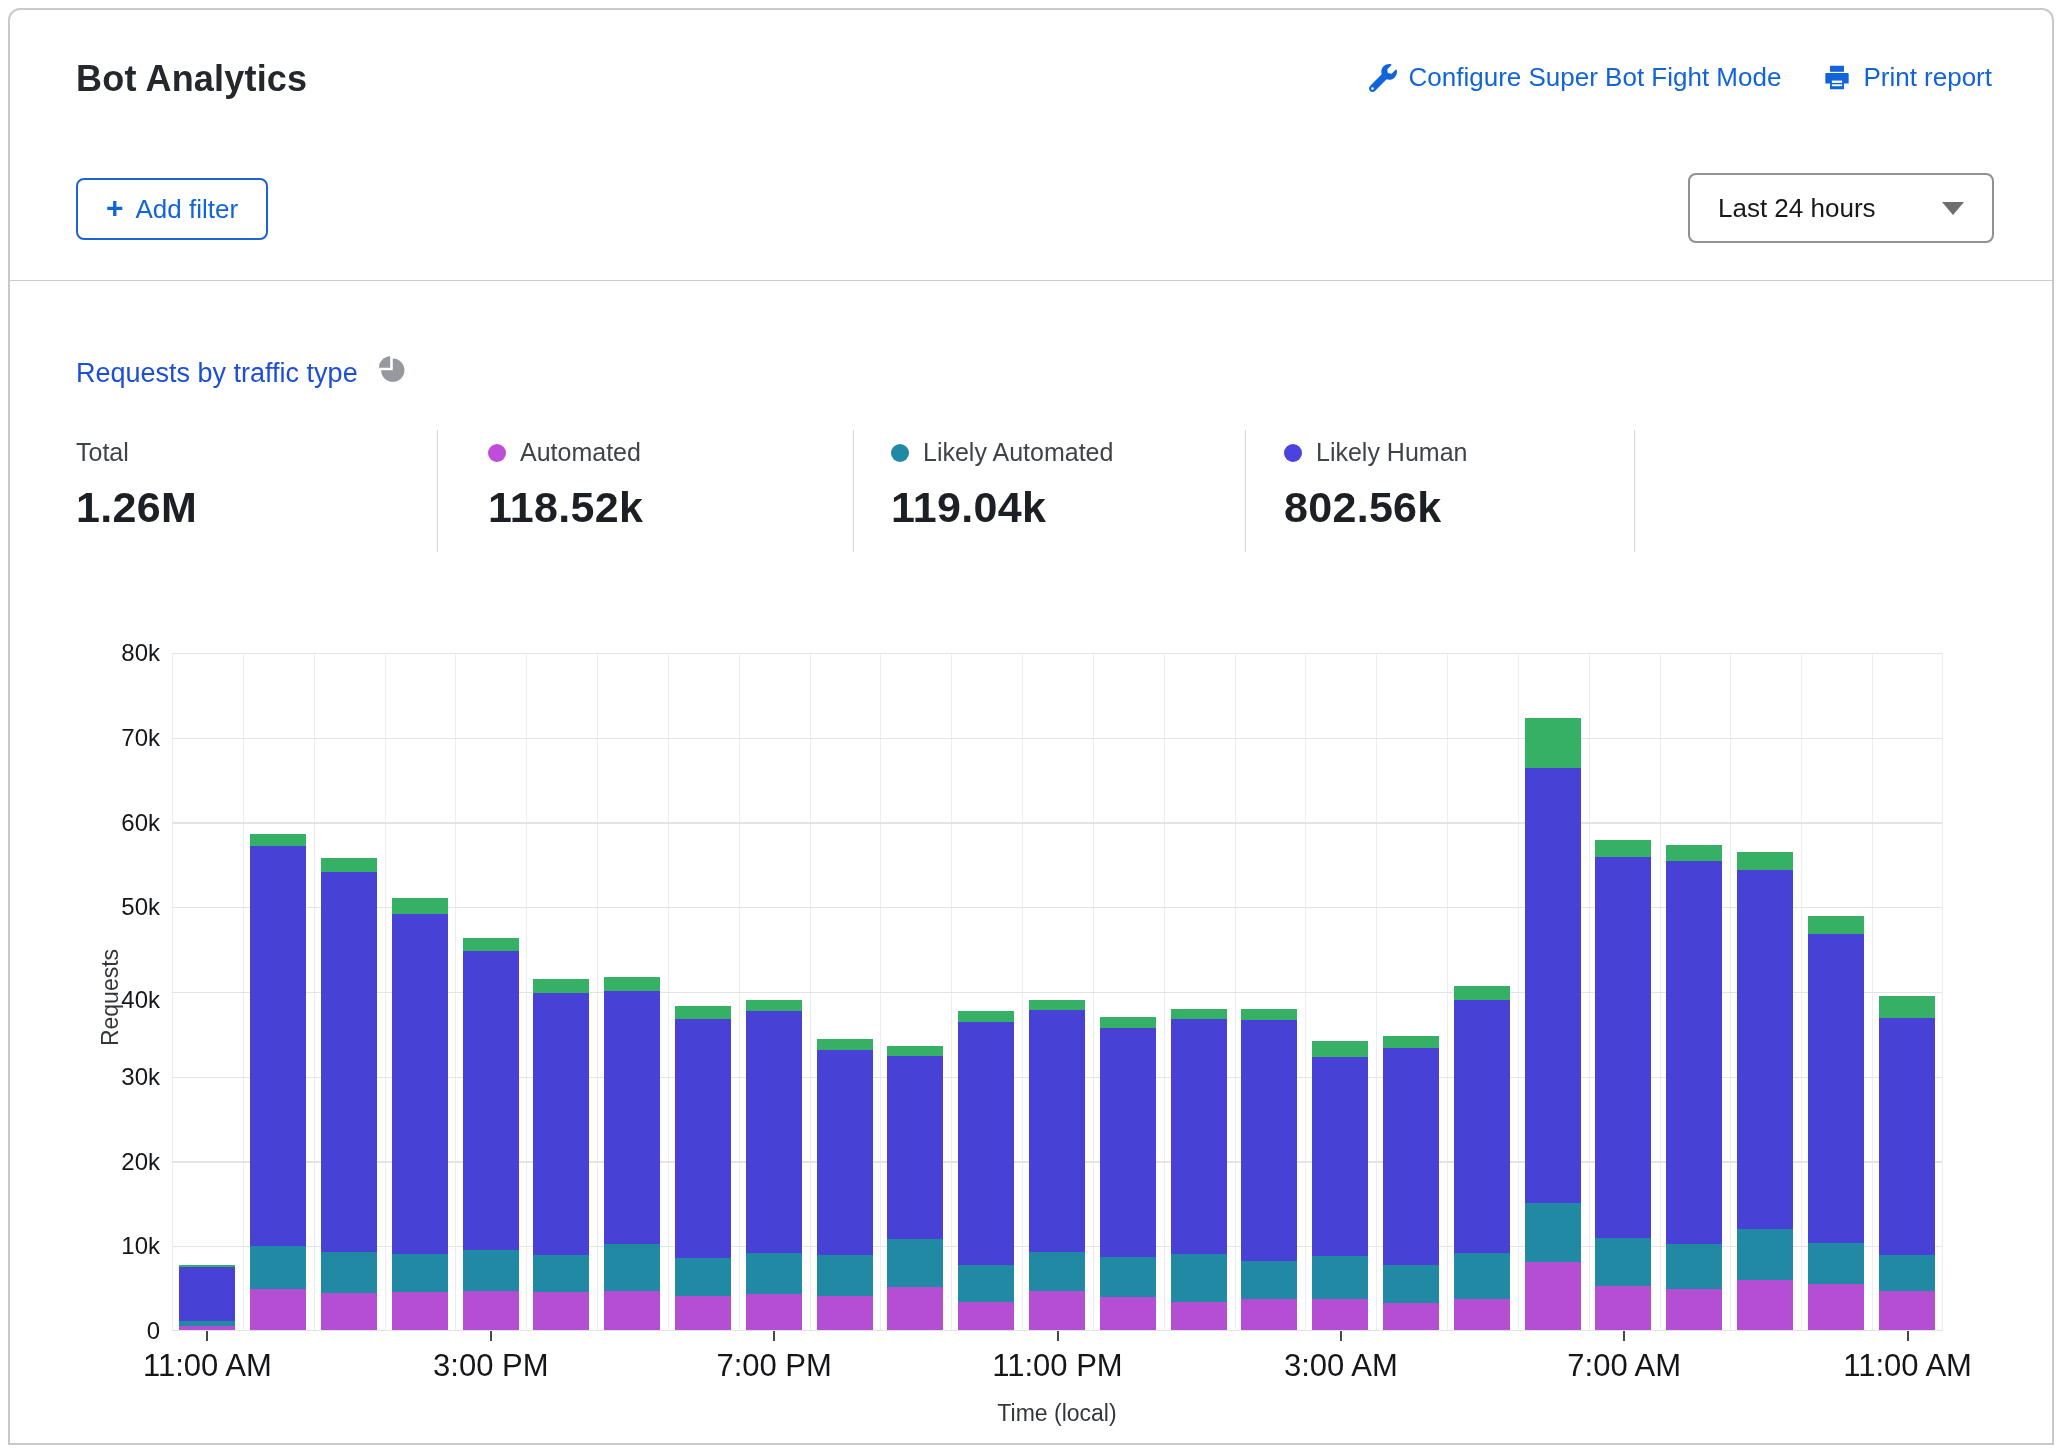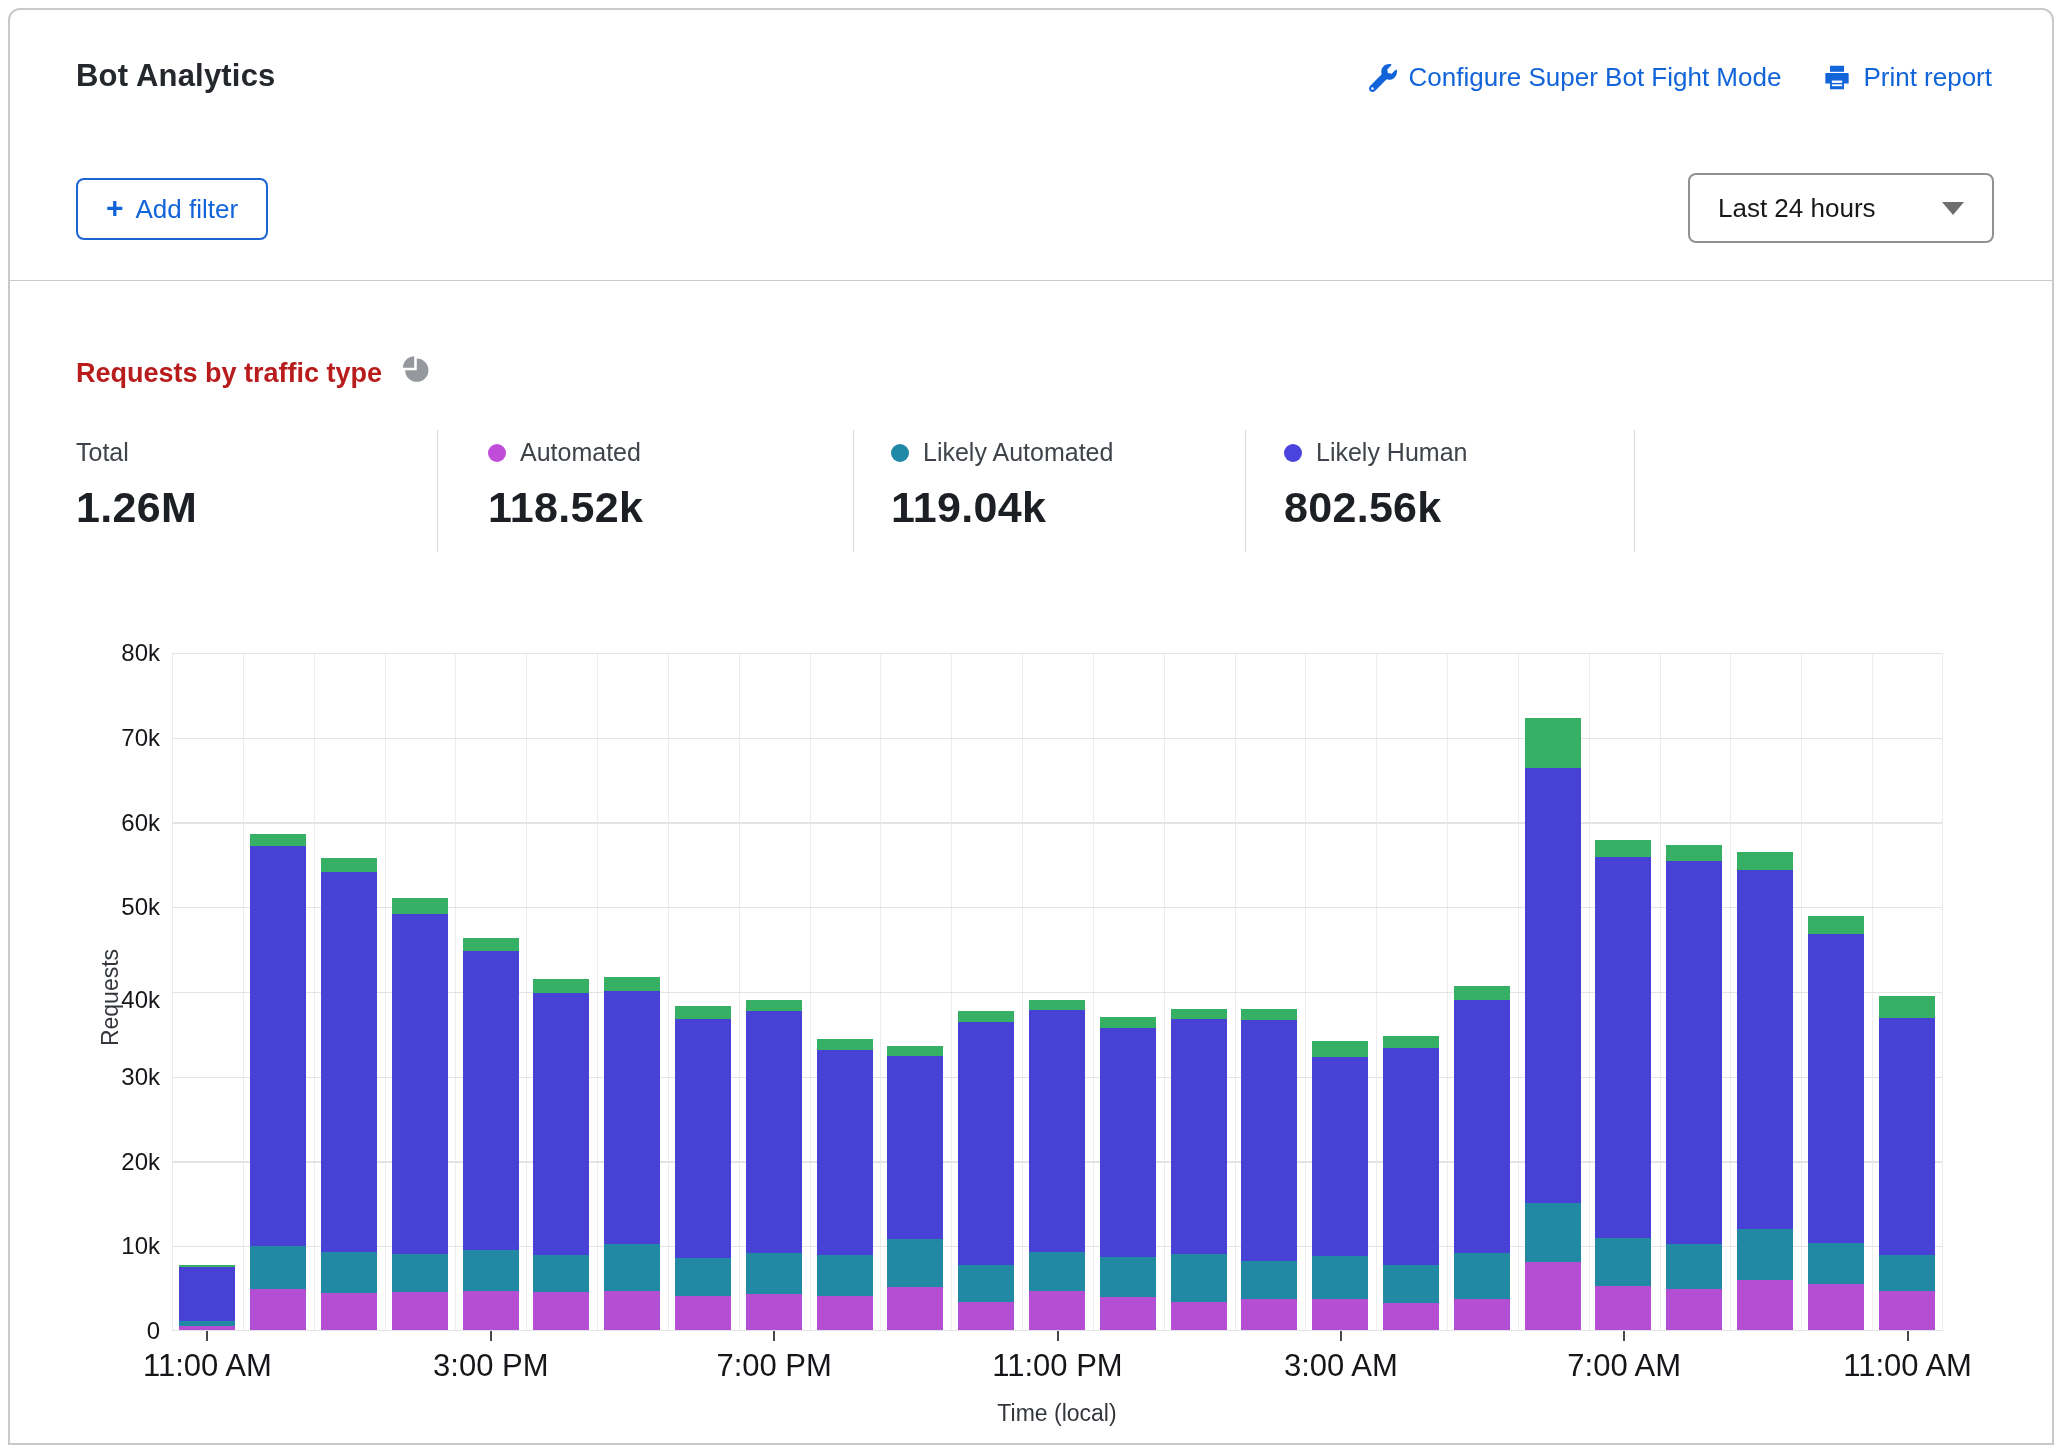--- a/index.html
+++ b/index.html
@@ -3,41 +3,41 @@
 <meta charset="utf-8">
 <style>
   * { margin:0; padding:0; box-sizing:border-box; }
   html,body { width:2062px; height:1450px; background:#fff;
     font-family:"Liberation Sans","DejaVu Sans",sans-serif; }
   #card { position:absolute; left:8px; top:8px; width:2046px; height:1437px;
     background:#fff; border:2px solid #c9c9c9; border-radius:12px 12px 0 0; }
   .abs { position:absolute; }
 
   
-  #page-title { left:66px; top:48px; font-size:31px; font-weight:bold; color:#24272c; letter-spacing:.2px; }
+  #page-title { left:66px; top:48px; font-size:36px; font-weight:bold; color:#24272c; letter-spacing:.2px; }
   #header-links { top:52px; right:60px; display:flex; gap:42px; align-items:center; }
   .hlink { display:flex; align-items:center; gap:12px; color:#1264d9; font-size:26px; cursor:pointer; }
   .hlink svg { display:block; }
 
   #add-filter-btn { left:66px; top:168px; height:62px; display:flex; align-items:center;
     gap:12px; padding:0 28px; border:2px solid #1a64d4; border-radius:8px; background:#fff;
     color:#1264d9; font-size:26px; cursor:pointer; }
   #add-filter-btn .plus { font-size:30px; font-weight:bold; margin-top:-2px; }
 
   #time-range { left:1678px; top:163px; width:306px; height:70px; border:2px solid #919191;
     border-radius:8px; background:#fff; display:flex; align-items:center; padding:0 28px;
     font-size:26px; color:#17181a; cursor:pointer; }
   #time-range .caret { margin-left:auto; width:0; height:0; border-left:11px solid transparent;
     border-right:11px solid transparent; border-top:13px solid #6e6e6e; }
 
   #header-divider { left:0; top:270px; width:100%; height:1px; background:#cbcbcb; }
 
   
   #section-title-row { left:66px; top:346px; display:flex; align-items:center; gap:18px; }
-  #section-title { font-size:27px; font-weight:bold; color:#b91c1c; }
+  #section-title { font-size:27px; font-weight:normal; color:#1d4ed8; }
 
   #stats { left:0; top:420px; width:100%; height:126px; }
   .stat-col { position:absolute; top:8px; }
   .stat-label-row { display:flex; align-items:center; gap:14px; font-size:25px; color:#3f444a; }
   .stat-dot { width:18px; height:18px; border-radius:50%; }
   .stat-value { margin-top:16px; font-size:43px; font-weight:bold; color:#1c1f24; letter-spacing:.3px; }
   .stat-divider { position:absolute; top:0; width:1px; height:122px; background:#d9d9d9; }
 
   
   #plot { left:162px; top:643px; width:1771px; height:678px;

